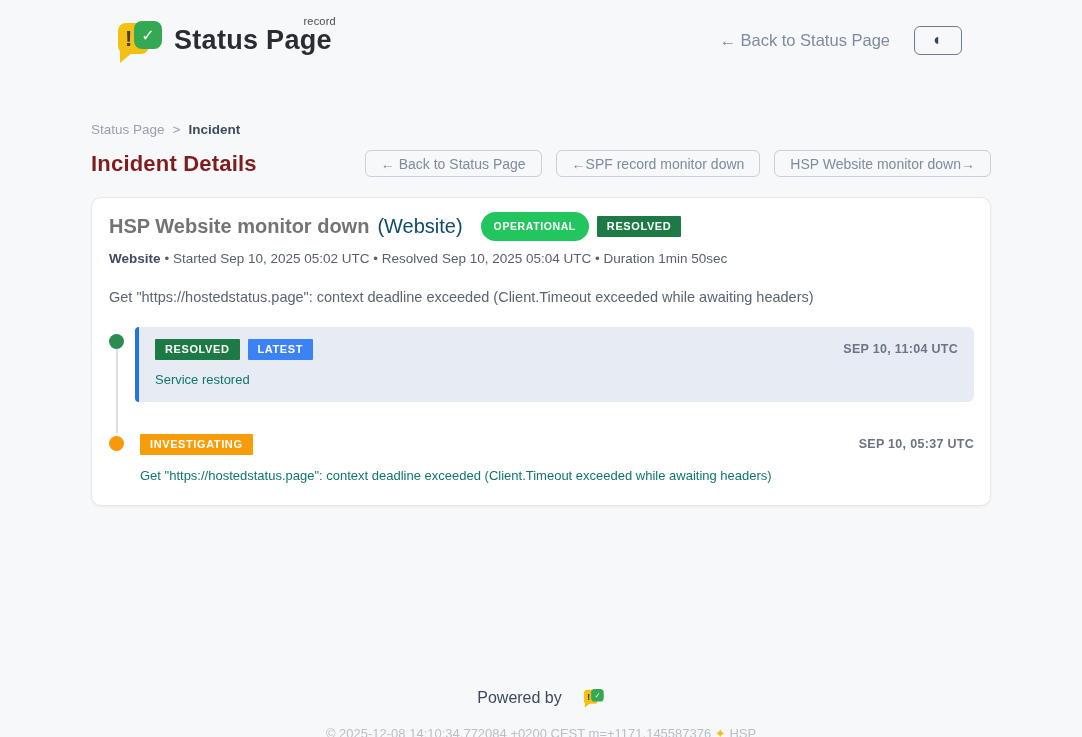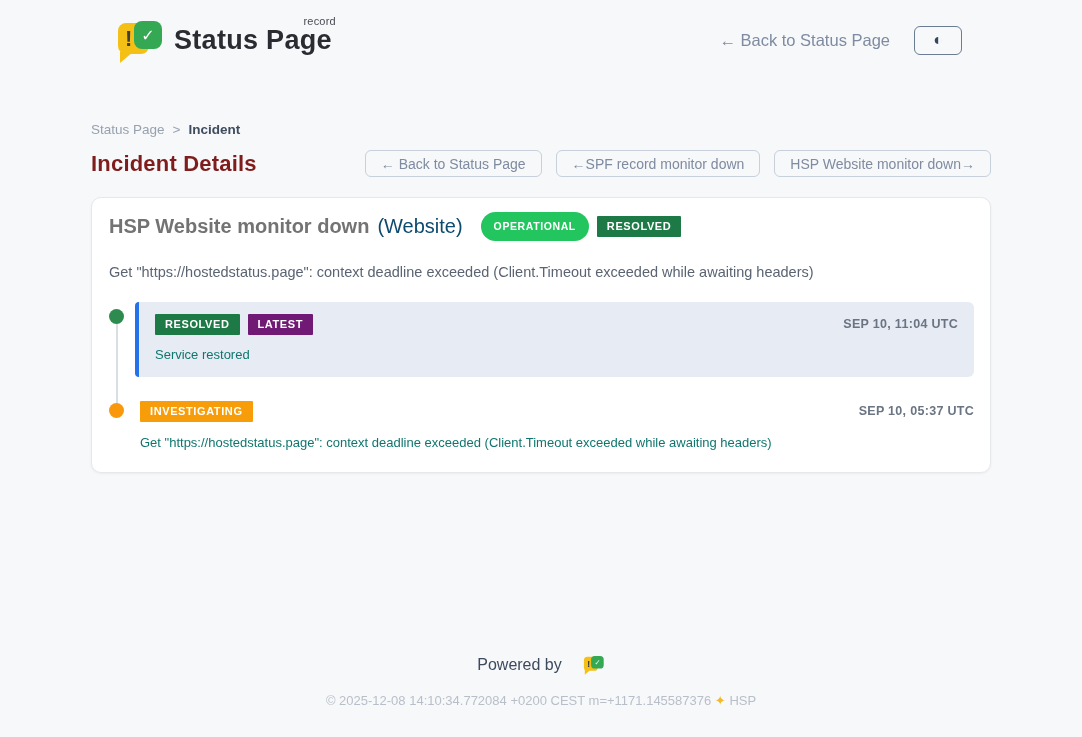--- a/index.html
+++ b/index.html
@@ -100,21 +100,21 @@
   .card-title-row { display: flex; align-items: center; gap: 8px; }
   .incident-title { font-size: 20px; font-weight: 700; color: #737373; }
   .incident-component { font-size: 20px; font-weight: 500; color: #0c4a6e; margin-right: 10px; }
   .badge {
     display: inline-block; color: #fff;
     font-size: 11px; font-weight: 700; letter-spacing: .6px;
     padding: 4px 10px; border-radius: 1px; line-height: 1.2;
   }
   .badge.pill { border-radius: 999px; padding: 8px 13px; font-size: 10.5px; background: #22c55e; }
   .badge.resolved { background: #1d7a46; }
-  .badge.latest { background: #701a75; }
+  .badge.latest { background: #3b82f6; }
   .badge.investigating { background: #f79d09; }
 
   .meta-line { margin-top: 10px; font-size: 13.5px; color: #57606e; }
   .meta-line .comp { font-weight: 700; color: #424c5a; margin-right: 4px; }
 
   .description { margin-top: 23px; font-size: 14.5px; color: #5a6472; }
 
   
   .timeline { position: relative; margin-top: 22px; }
   .t-line {
@@ -131,21 +131,21 @@
     border-left: 4px solid #2570eb;
     border-radius: 4px 6px 6px 4px;
     padding: 12px 16px 15px;
   }
   .t-head { display: flex; align-items: center; gap: 8px; }
   .t-time {
     margin-left: auto;
     font-size: 12.5px; font-weight: 700; color: #6a7482; letter-spacing: .3px;
   }
   .t-msg { margin-top: 12px; font-size: 13px; color: #0f766e; }
-  .t-entry.plain { margin-top: 24px; }
+  .t-entry.plain { margin-top: 32px; }
   .t-content { flex: 1; margin-left: 16px; }
   .t-entry.plain .t-msg { margin-top: 13px; }
 
   
   .footer { margin-top: 182px; text-align: center; }
   .powered {
     display: inline-flex; align-items: center; gap: 21px;
     font-size: 16px; color: #3d4a5d; cursor: pointer;
   }
   .logo-mini-wrap { width: 22px; height: 20px; position: relative; }
@@ -197,20 +197,23 @@
 
   <div class="card">
 
     <div class="card-title-row">
       <span class="incident-title">HSP Website monitor down</span>
       <span class="incident-component">(Website)</span>
       <span class="badge pill">OPERATIONAL</span>
       <span class="badge resolved">RESOLVED</span>
     </div>
 
+    <div class="meta-line">
+      <span class="comp">Website</span><span>• Started Sep 10, 2025 05:02 UTC • Resolved Sep 10, 2025 05:04 UTC • Duration 1min 50sec</span>
+    </div>
 
     <div class="description">Get "https://hostedstatus.page": context deadline exceeded (Client.Timeout exceeded while awaiting headers)</div>
 
     <div class="timeline">
       <div class="t-line"></div>
 
       <div class="t-entry">
         <span class="t-dot green"></span>
         <div class="t-box">
           <div class="t-head">

